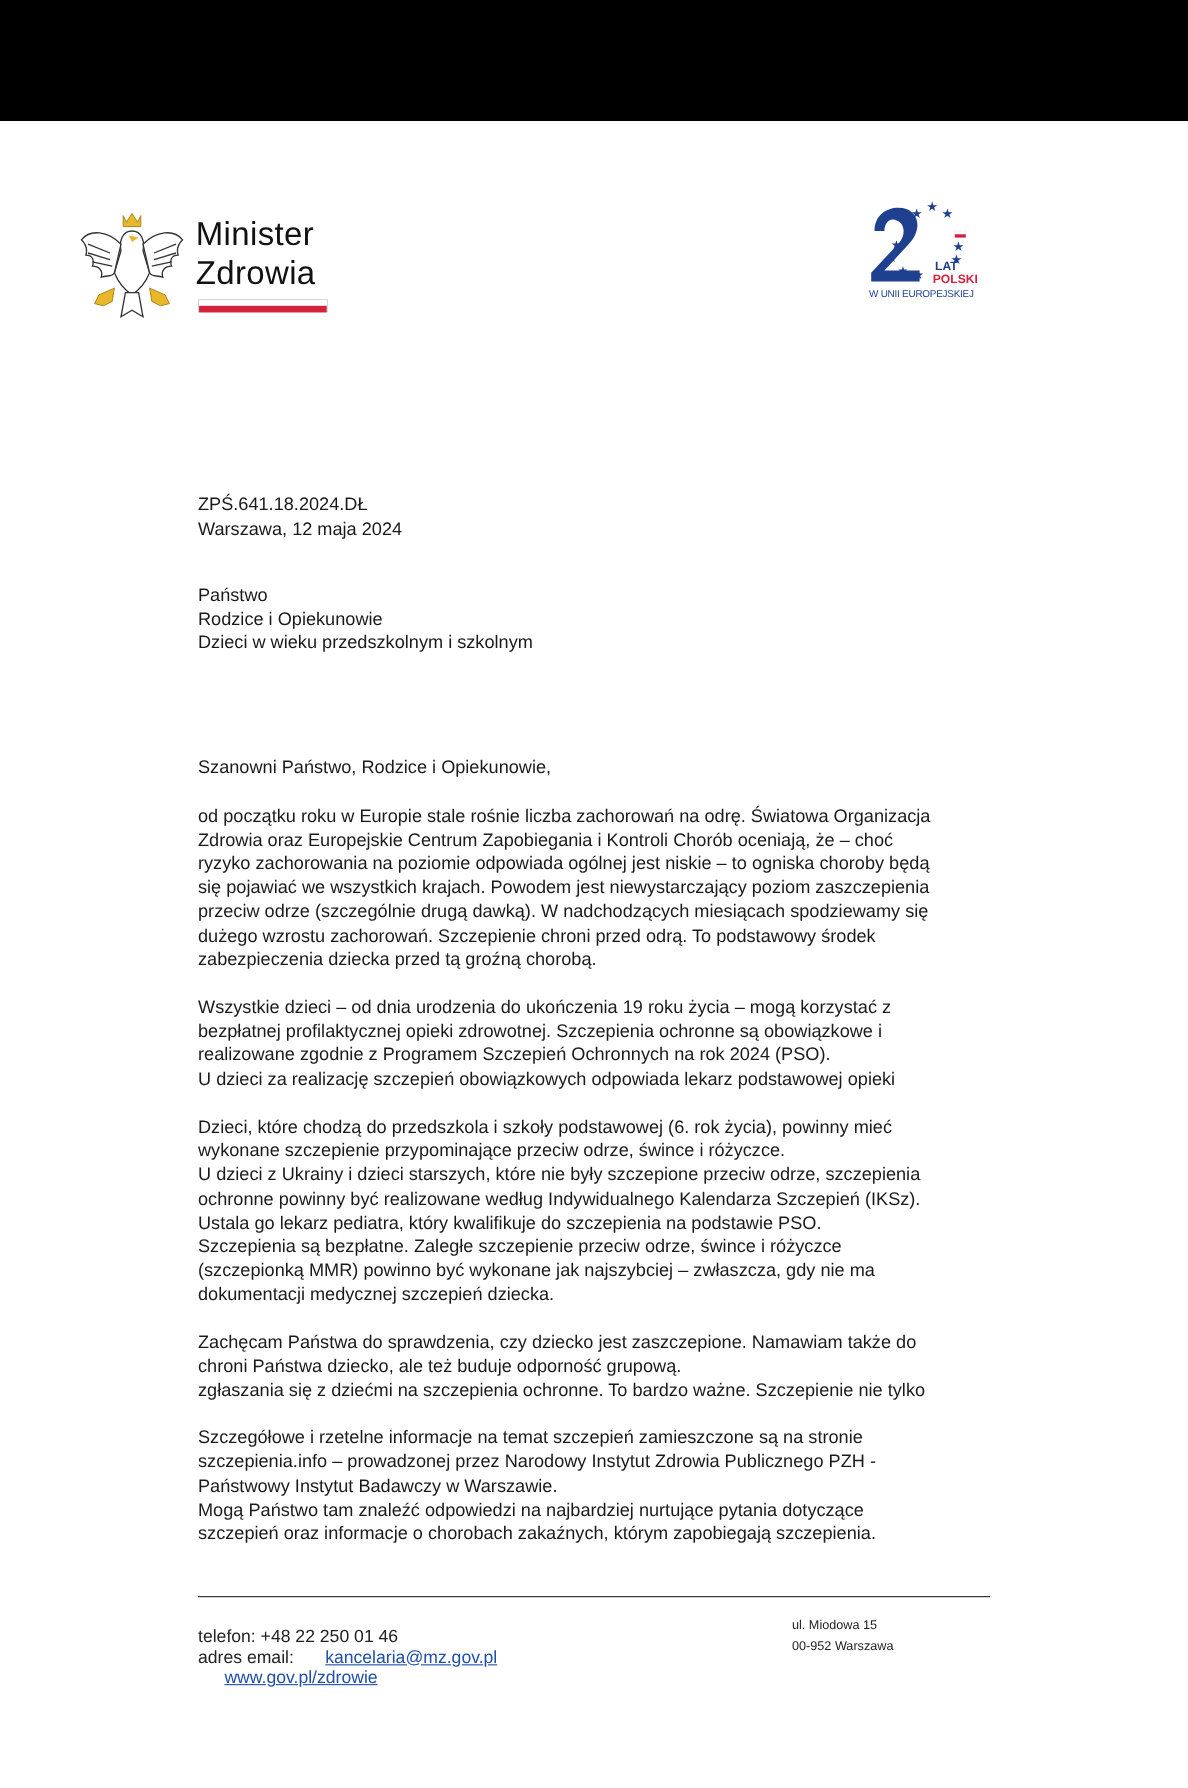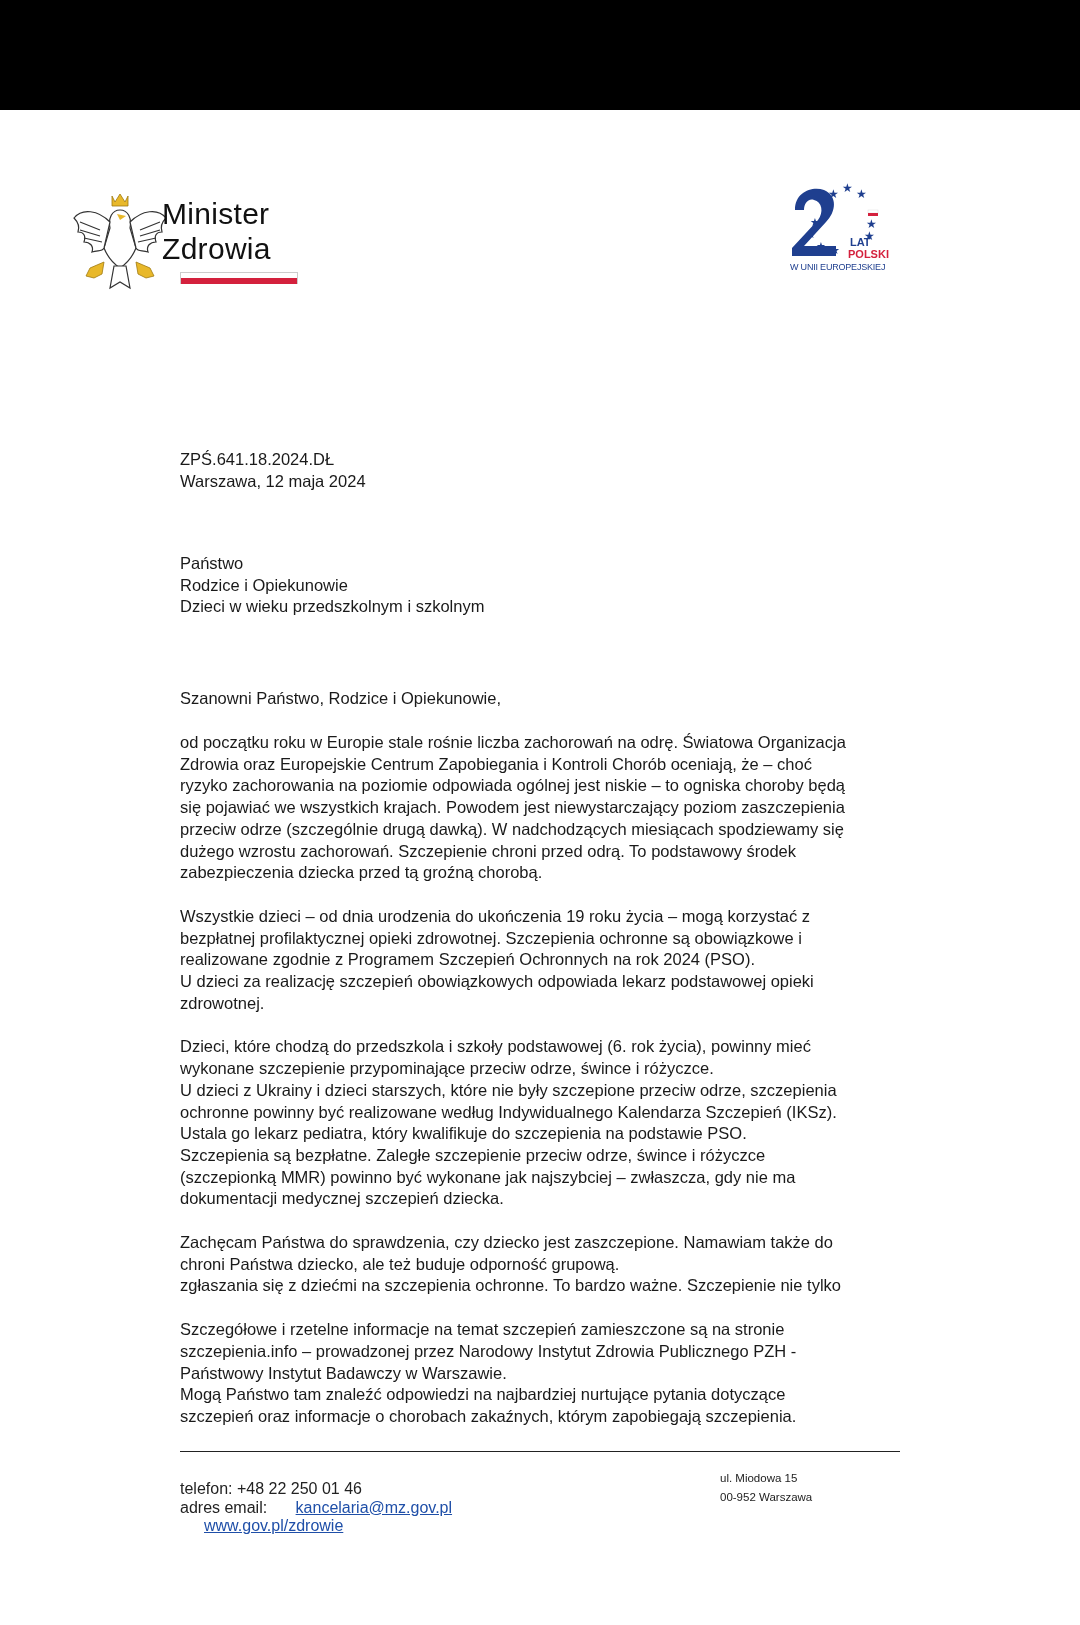--- a/index.html
+++ b/index.html
@@ -3,33 +3,33 @@
 <meta charset="utf-8">
 <style>
   * { box-sizing: border-box; margin: 0; padding: 0; }
   html, body { width: 1080px; height: 1625px; background: #ffffff; overflow: hidden; }
   body { font-family: "Liberation Sans", "DejaVu Sans", sans-serif; color: #1a1a1a; position: relative; }
   .topbar { position: absolute; left: 0; top: 0; width: 1080px; height: 110px; background: #000000; }
   .page { position: absolute; left: 0; top: 110px; width: 1080px; height: 1515px; background: #ffffff; }
 
   .logo-left { position: absolute; left: 70px; top: 78px; width: 240px; height: 110px; }
   .eagle { position: absolute; left: 0; top: 0; width: 100px; height: 104px; }
-  .minister-text { position: absolute; left: 92px; top: 8px; font-size: 30px; line-height: 35px; color: #111; letter-spacing: 0.3px; }
+  .minister-text { position: absolute; left: 108px; top: 8px; font-size: 30px; line-height: 35px; color: #111; letter-spacing: 0.3px; }
   .flag-bar { position: absolute; left: 110px; top: 84px; width: 118px; height: 12px; border: 1px solid #ccc; }
   .flag-bar .white { height: 5px; background: #fff; }
   .flag-bar .red { height: 6px; background: #d4213d; }
 
   .logo-right { position: absolute; left: 790px; top: 70px; width: 110px; height: 105px; }
   .eu-text-lat { position: absolute; left: 60px; top: 56px; font-size: 11px; font-weight: bold; color: #1f3f8f; }
   .eu-text-polski { position: absolute; left: 58px; top: 68px; font-size: 11px; font-weight: bold; color: #d4213d; }
   .eu-text-unii { position: absolute; left: 0px; top: 82px; font-size: 9px; color: #1f3f8f; white-space: nowrap; letter-spacing: -0.2px; }
 
   .text { position: absolute; left: 180px; font-size: 16.5px; line-height: 21.7px; color: #1a1a1a; }
   .ref { top: 339px; }
-  .recip { top: 443px; }
+  .recip { top: 421px; }
   .greeting { top: 578px; }
   .body { top: 622px; width: 720px; }
   .body p { margin-bottom: 22px; }
 
   .footer-line { position: absolute; left: 180px; top: 1341px; width: 720px; height: 1px; background: #222; }
   .footer-left { position: absolute; left: 180px; top: 1326px; font-size: 16px; line-height: 18.5px; color: #222; margin-top: 44px; }
   .footer-right { position: absolute; left: 720px; top: 1359px; font-size: 11.5px; line-height: 18.5px; color: #222; }
   .link { color: #1f4fa8; text-decoration: underline; cursor: pointer; padding-left: 24px; }
 </style>
 </head>
@@ -106,21 +106,20 @@
       <span style="display:block">się pojawiać we wszystkich krajach. Powodem jest niewystarczający poziom zaszczepienia</span>
       <span style="display:block">przeciw odrze (szczególnie drugą dawką). W nadchodzących miesiącach spodziewamy się</span>
       <span style="display:block">dużego wzrostu zachorowań. Szczepienie chroni przed odrą. To podstawowy środek</span>
       <span style="display:block">zabezpieczenia dziecka przed tą groźną chorobą.</span>
     </p>
     <p>
       <span style="display:block">Wszystkie dzieci – od dnia urodzenia do ukończenia 19 roku życia – mogą korzystać z</span>
       <span style="display:block">bezpłatnej profilaktycznej opieki zdrowotnej. Szczepienia ochronne są obowiązkowe i</span>
       <span style="display:block">realizowane zgodnie z Programem Szczepień Ochronnych na rok 2024 (PSO).</span>
       <span style="display:block">U dzieci za realizację szczepień obowiązkowych odpowiada lekarz podstawowej opieki</span>
-      <span style="display:block">zdrowotnej.</span>
     </p>
     <p>
       <span style="display:block">Dzieci, które chodzą do przedszkola i szkoły podstawowej (6. rok życia), powinny mieć</span>
       <span style="display:block">wykonane szczepienie przypominające przeciw odrze, śwince i różyczce.</span>
       <span style="display:block">U dzieci z Ukrainy i dzieci starszych, które nie były szczepione przeciw odrze, szczepienia</span>
       <span style="display:block">ochronne powinny być realizowane według Indywidualnego Kalendarza Szczepień (IKSz).</span>
       <span style="display:block">Ustala go lekarz pediatra, który kwalifikuje do szczepienia na podstawie PSO.</span>
       <span style="display:block">Szczepienia są bezpłatne. Zaległe szczepienie przeciw odrze, śwince i różyczce</span>
       <span style="display:block">(szczepionką MMR) powinno być wykonane jak najszybciej – zwłaszcza, gdy nie ma</span>
       <span style="display:block">dokumentacji medycznej szczepień dziecka.</span>

